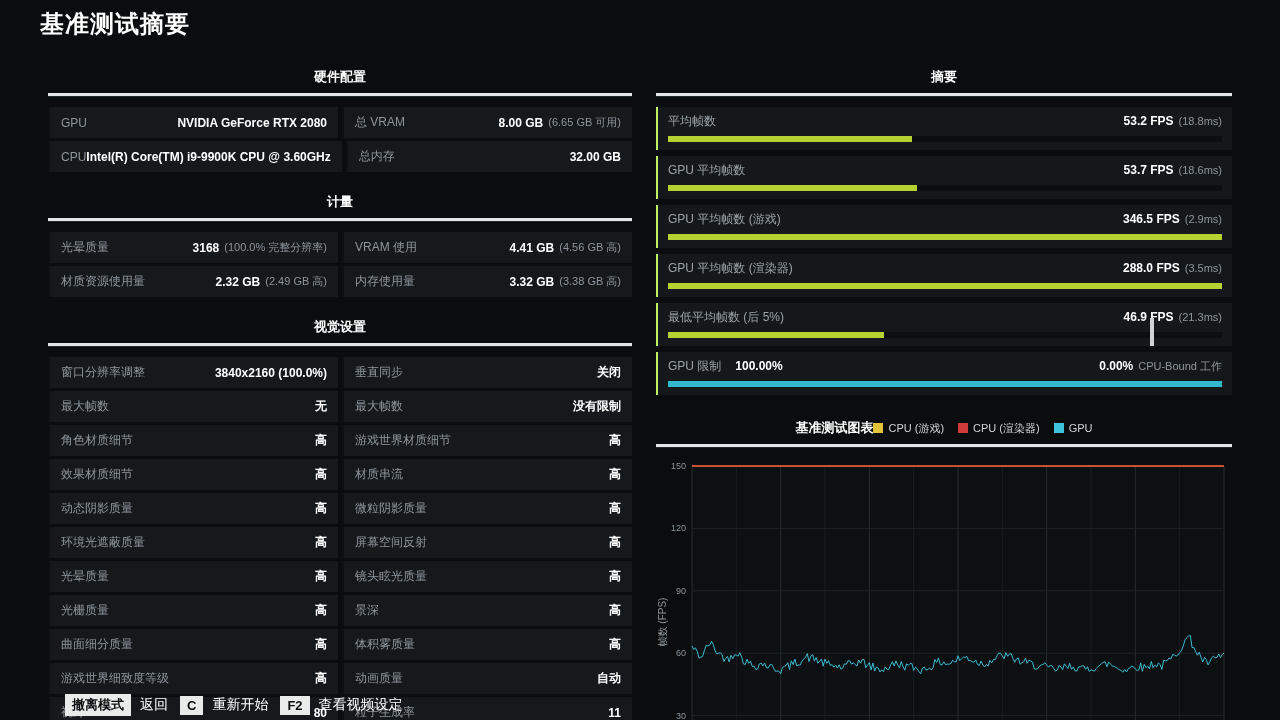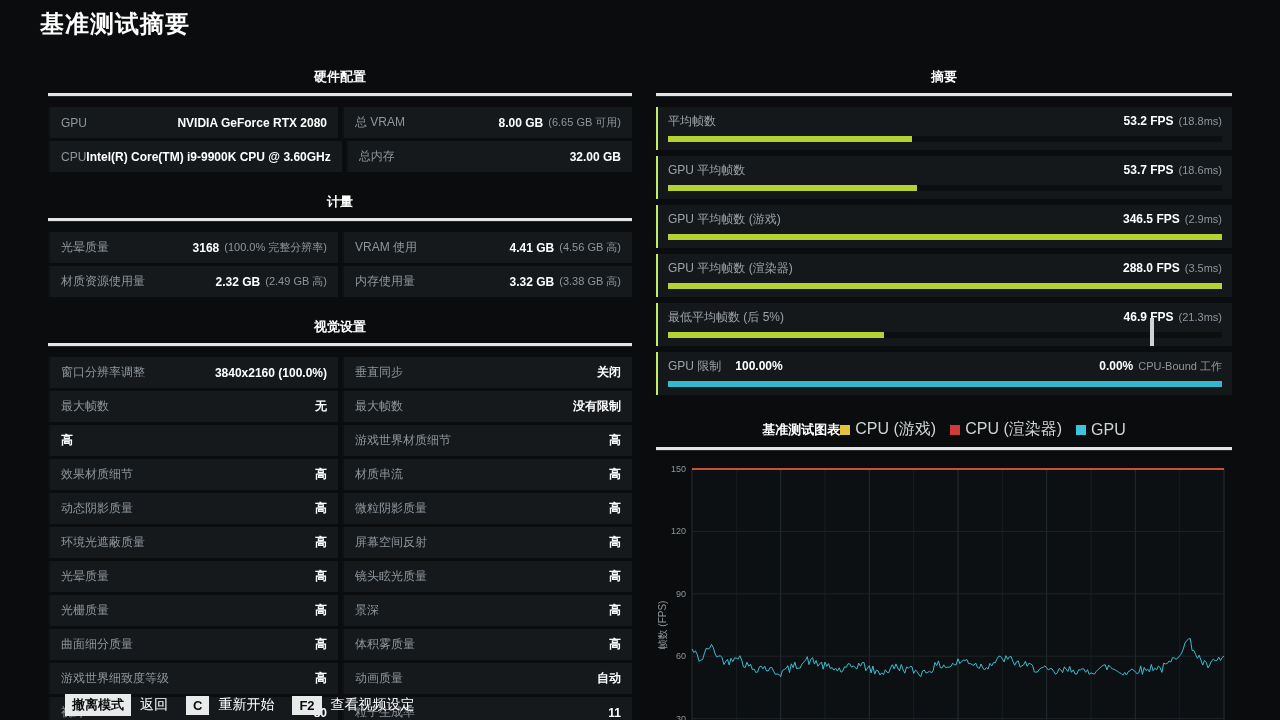--- a/index.html
+++ b/index.html
@@ -24,25 +24,25 @@
   .sum-top{display:flex;justify-content:space-between;align-items:baseline;margin-bottom:6px;}
   .sum-left{display:flex;align-items:baseline;gap:14px;}
   .sum-label{color:#9aa3a8;font-size:12px;}
   .sum-valgroup{display:flex;align-items:baseline;gap:5px;}
   .sum-value{font-size:12px;font-weight:bold;color:#fff;}
   .sum-note{font-size:11px;color:#8d969c;}
   .bar{height:6px;background:#0c0f10;}
   .bar-fill{height:100%;}
   
   .legend{display:flex;align-items:center;gap:14px;font-weight:normal;}
-  .legend-item{display:flex;align-items:center;gap:5px;font-size:16px;color:#cfd4d7;}
+  .legend-item{display:flex;align-items:center;gap:5px;font-size:11px;color:#cfd4d7;}
   .legend-swatch{width:10px;height:10px;display:inline-block;}
   #chart{display:block;margin-top:8px;}
   
-  .footer{position:absolute;left:40px;bottom:4px;display:flex;align-items:center;gap:18px;font-size:14px;padding-left:25px;}
+  .footer{position:absolute;left:40px;bottom:4px;display:flex;align-items:center;gap:12px;font-size:14px;padding-left:25px;}
   .footer-group{display:flex;align-items:center;gap:9px;cursor:pointer;}
   .keycap{background:#e9eaea;color:#0a0c0d;font-weight:bold;font-size:13px;padding:2px 7px;}
   .footer-label{color:#fff;font-size:14px;}
   .scroll-thumb{position:absolute;right:2px;top:318px;width:4px;height:28px;background:#cfd3d5;}
 </style>
 </head>
 <body>
 
 <div class="page">
   <div class="page-title">基准测试摘要</div>
@@ -127,20 +127,21 @@
               <span class="label">最大帧数</span>
               <span class="value">无</span>
             </div>
             <div class="cell">
               <span class="label">最大帧数</span>
               <span class="value">没有限制</span>
             </div>
           </div>
           <div class="row">
             <div class="cell">
+              <span class="label">角色材质细节</span>
               <span class="value">高</span>
             </div>
             <div class="cell">
               <span class="label">游戏世界材质细节</span>
               <span class="value">高</span>
             </div>
           </div>
           <div class="row">
             <div class="cell">
               <span class="label">效果材质细节</span>

